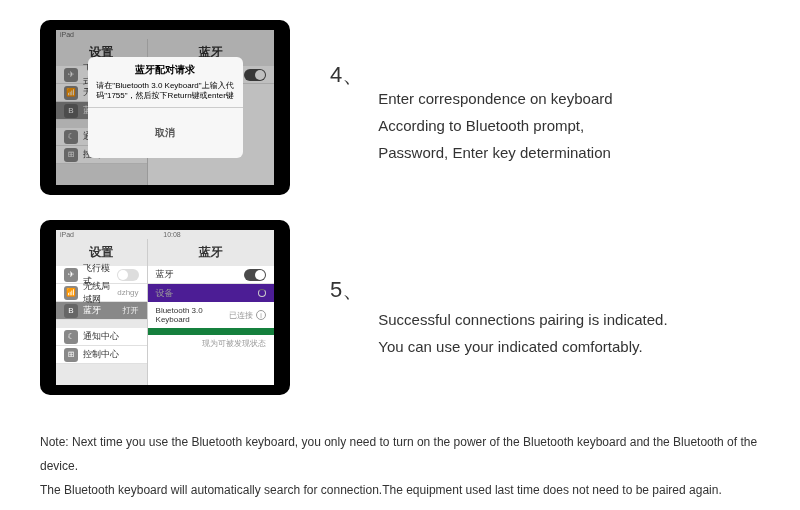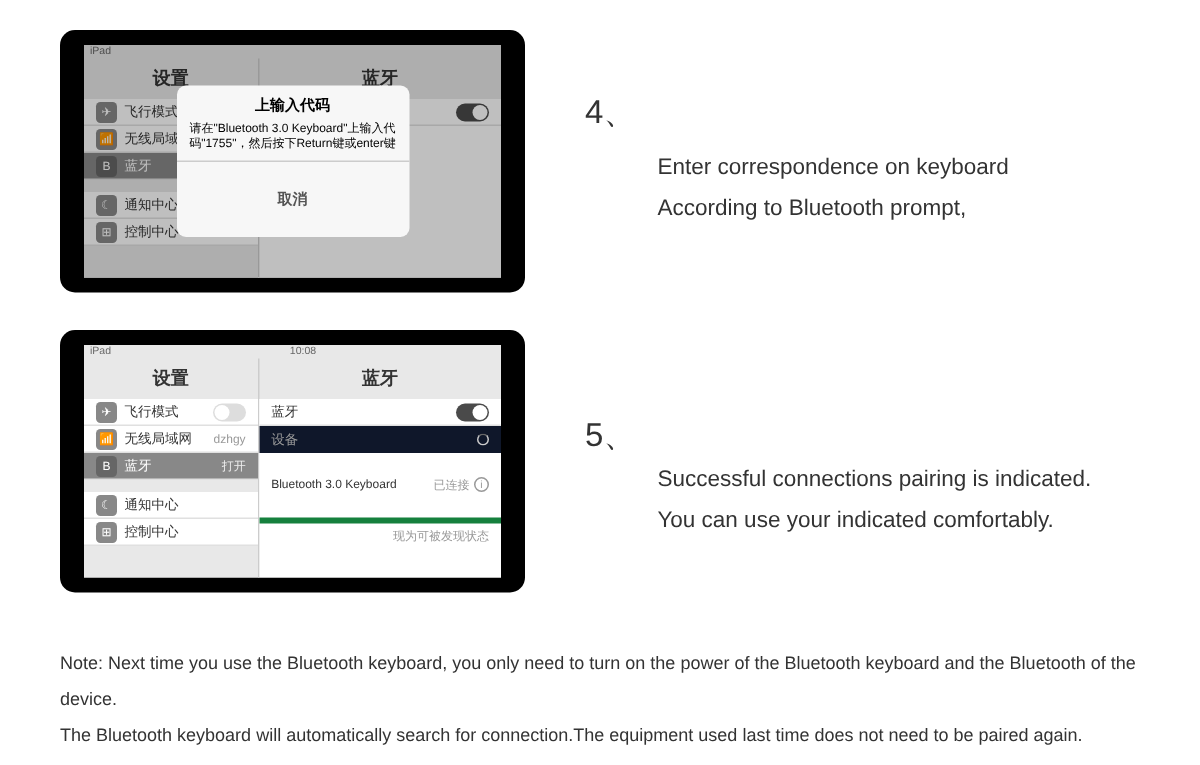--- a/index.html
+++ b/index.html
@@ -1,19 +1,19 @@
 <!DOCTYPE html>
 <html><head>
 <meta charset="utf-8">
 <style>
   * { margin: 0; padding: 0; box-sizing: border-box; }
   body { font-family: Arial, sans-serif; background: #fff; width: 800px; height: 510px; position: relative; }
   .wrap { padding: 20px 40px; }
   .row { display: flex; align-items: center; margin-bottom: 25px; }
-  .tablet { background: #000; border-radius: 10px; padding: 10px 16px; width: 310px; height: 175px; flex-shrink: 0; position: relative; }
+  .tablet { background: #000; border-radius: 10px; padding: 10px 16px; width: 250px; height: 175px; flex-shrink: 0; position: relative; }
   .screen { background: #e8e8e8; width: 100%; height: 100%; position: relative; overflow: hidden; }
   .panes { display: flex; height: 100%; }
   .pane-left { width: 42%; border-right: 1px solid #ccc; background: #e8e8e8; }
   .pane-right { width: 58%; background: #fff; }
   .header-row { display: flex; }
   .pane-header { text-align: center; font-size: 12px; padding: 5px 0; font-weight: bold; color: #333; }
   .pane-header.left { width: 42%; border-right: 1px solid #ccc; }
   .pane-header.right { width: 58%; }
   .list-item { background: #fff; border-bottom: 1px solid #e0e0e0; padding: 4px 8px; display: flex; align-items: center; font-size: 9px; color: #333; height: 18px; }
   .list-item.sel { background: #888; color: #fff; }
@@ -22,21 +22,21 @@
   .list-item .li-label { flex: 1; }
   .list-item .li-val { color: #999; font-size: 8px; }
   .list-item.sel .li-val { color: #eee; }
   .toggle { width: 22px; height: 12px; border-radius: 6px; background: #4a4a4a; position: relative; }
   .toggle::after { content: ''; position: absolute; right: 1px; top: 1px; width: 10px; height: 10px; background: #fff; border-radius: 50%; }
   .toggle.off { background: #ddd; }
   .toggle.off::after { left: 1px; right: auto; }
   .section-gap { height: 8px; background: #e8e8e8; }
   .spinner { display: inline-block; width: 8px; height: 8px; border: 1px solid #ccc; border-top-color: #666; border-radius: 50%; }
   .sub-text { font-size: 8px; color: #999; padding: 3px 8px; text-align: right; }
-  .device-item { background: #fff; padding: 16px 8px; display: flex; font-size: 8px; color: #333; border-bottom: 4px solid #15803d; }
+  .device-item { background: #fff; padding: 4px 8px; display: flex; align-items: center; font-size: 8px; color: #333; border-bottom: 7px solid #15803d; }
   .modal-overlay { position: absolute; inset: 0; background: rgba(0,0,0,0.25); display: flex; align-items: center; justify-content: center; }
   .modal { background: #f7f7f7; border-radius: 6px; width: 155px; text-align: center; font-size: 9px; }
   .modal-title { font-weight: bold; padding: 6px 4px 2px; font-size: 10px; }
   .modal-body { padding: 2px 8px 6px; font-size: 8px; line-height: 1.3; }
   .modal-btn { border-top: 1px solid #ccc; padding: 18px; color: #555; font-weight: bold; font-size: 10px; }
   .step-num { font-size: 22px; color: #333; margin: 0 14px 0 40px; align-self: flex-start; padding-top: 40px; }
   .step-text { font-size: 15px; color: #333; line-height: 1.8; padding-top: 35px; }
   .note { font-size: 12px; color: #333; line-height: 2; padding: 10px 0; }
   .status-bar { font-size: 7px; color: #666; padding: 1px 4px; display: flex; justify-content: space-between; }
   .info-icon { display: inline-flex; width: 10px; height: 10px; border: 1px solid #999; border-radius: 50%; align-items: center; justify-content: center; font-size: 7px; color: #999; margin-left: 3px; }
@@ -84,31 +84,32 @@
           </div>
           <div class="pane-right">
             <div class="list-item">
                 <span class="li-label">蓝牙</span>
                 <span class="toggle"></span>
               </div>
           </div>
         </div>
         <div class="modal-overlay">
           <div class="modal">
-            <div class="modal-title">上输入代码</div>
+            <div class="modal-title">蓝牙配对请求</div>
             <div class="modal-body">请在"Bluetooth 3.0 Keyboard"上输入代码"1755"，然后按下Return键或enter键</div>
             <div class="modal-btn">取消</div>
           </div>
         </div>
       </div>
     </div>
     <div class="step-num">4、</div>
     <div class="step-text">
       <div>Enter correspondence on keyboard</div>
       <div>According to Bluetooth prompt,</div>
+      <div>Password, Enter key determination</div>
     </div>
   </div>
 
   <div class="row">
     <div class="tablet">
       <div class="screen">
         <div class="status-bar">
           <span>iPad</span>
           <span>10:08</span>
           <span></span>
@@ -142,21 +143,21 @@
             <div class="list-item">
                 <span class="li-icon">⊞</span>
                 <span class="li-label">控制中心</span>
               </div>
           </div>
           <div class="pane-right">
             <div class="list-item">
                 <span class="li-label">蓝牙</span>
                 <span class="toggle"></span>
               </div>
-            <div class="list-item" style="background:#0f172a;border:none">
+            <div class="list-item" style="background:#4c1d95;border:none">
                 <span class="li-label" style="color:#999">设备</span>
                 <span class="spinner"></span>
               </div>
             <div class="device-item">
                 <span style="flex:1">Bluetooth 3.0 Keyboard</span>
                 <span style="color:#999">已连接</span>
                 <span class="info-icon">i</span>
               </div>
             <div class="sub-text">现为可被发现状态</div>
           </div>

